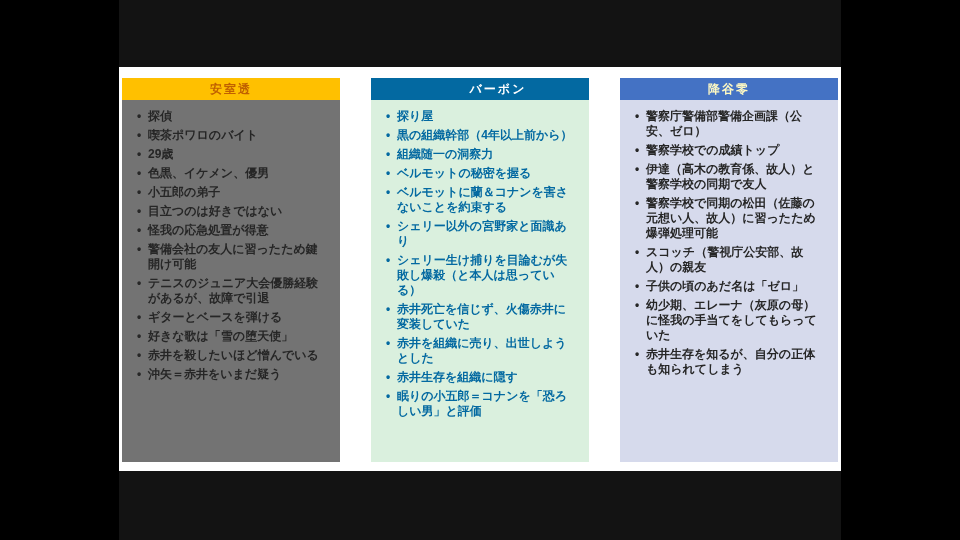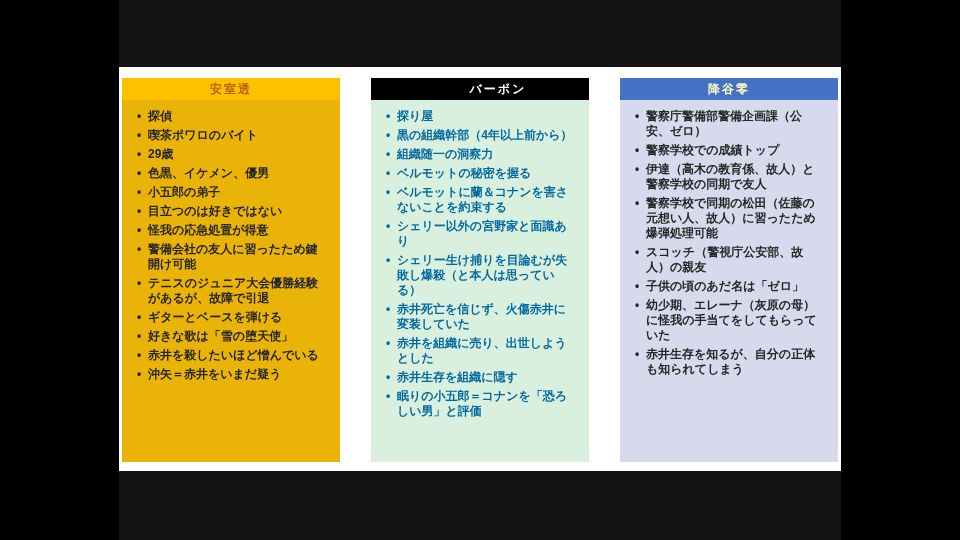--- a/index.html
+++ b/index.html
@@ -59,21 +59,21 @@
 <body>
 
 <div class="stage">
   <div class="slide">
     <div class="columns">
 
       <section class="panel">
         <header class="panel-header" style="background-color: rgb(255, 192, 0);">
           <span style="color: rgb(192, 96, 0);">安室透</span>
         </header>
-        <ul class="panel-body" style="background-color: #eab308; color: rgb(38, 38, 38);">
+        <ul class="panel-body" style="background-color: #737373; color: rgb(38, 38, 38);">
 
             <li class="item"><span>探偵</span></li>
 
             <li class="item"><span>喫茶ポワロのバイト</span></li>
 
             <li class="item"><span>29歳</span></li>
 
             <li class="item"><span>色黒、イケメン、優男</span></li>
 
             <li class="item"><span>小五郎の弟子</span></li>
@@ -90,21 +90,21 @@
 
             <li class="item"><span>好きな歌は「雪の堕天使」</span></li>
 
             <li class="item"><span>赤井を殺したいほど憎んでいる</span></li>
 
             <li class="item"><span>沖矢＝赤井をいまだ疑う</span></li>
           </ul>
       </section>
 
       <section class="panel">
-        <header class="panel-header" style="background-color: #000000; padding-left: 36px;">
+        <header class="panel-header" style="background-color: #0369a1; padding-left: 36px;">
           <span style="color: rgb(255, 255, 255);">バーボン</span>
         </header>
         <ul class="panel-body" style="background-color: rgb(218, 240, 222); color: #0369a1;">
 
             <li class="item"><span>探り屋</span></li>
 
             <li class="item"><span>黒の組織幹部（4年以上前から）</span></li>
 
             <li class="item"><span>組織随一の洞察力</span></li>
 

